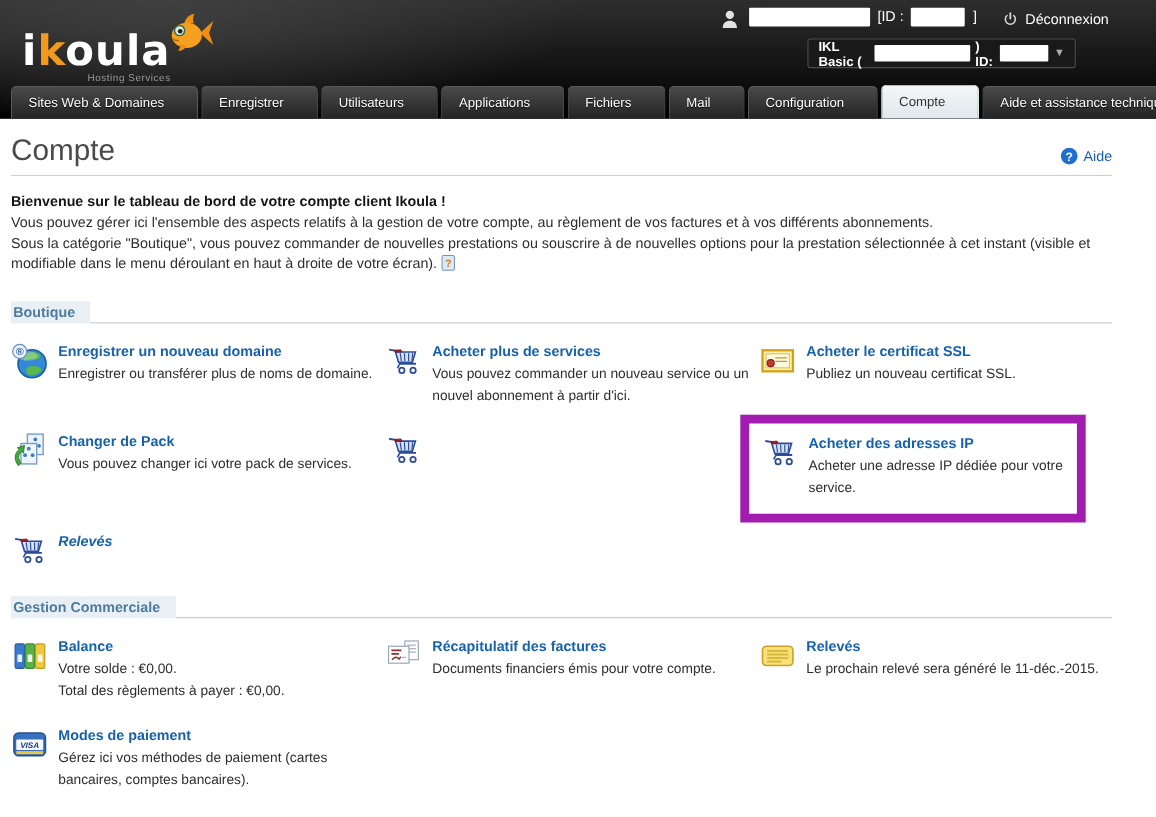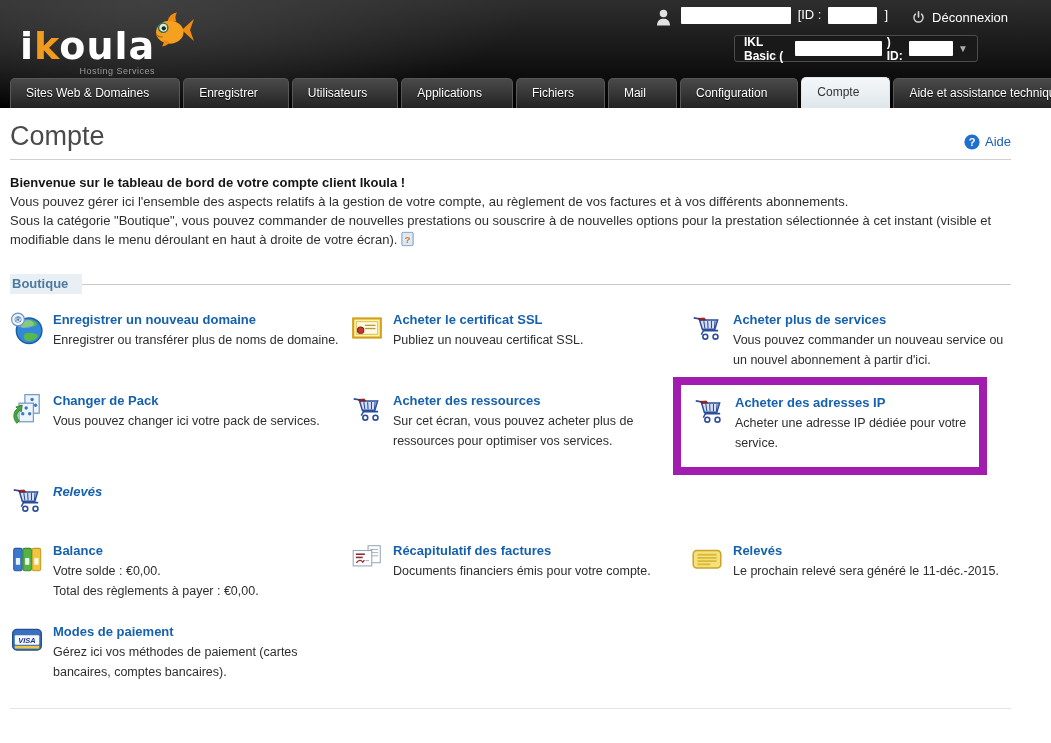--- a/index.html
+++ b/index.html
@@ -68,21 +68,21 @@
   .page-head { display:flex; justify-content:space-between; align-items:center; }
   .page-title { font-size:27px; color:#4a4a4a; font-weight:normal; margin:0; }
   .help-link { display:flex; align-items:center; gap:5px; color:#1a5db5; text-decoration:none; font-size:13px; margin-top:10px; }
   .title-rule { border:none; border-top:1px solid #cfcfcf; margin:7px 0 13px 0; }
 
   .welcome p { margin:0; line-height:19px; }
   .welcome .lead { font-weight:bold; color:#151515; }
   .inline-help { vertical-align:-3px; margin-left:3px; }
 
   .section { margin-top:25px; }
-  .section-header { display:flex; align-items:center; }
+  .section-header { display:flex; align-items:flex-end; }
   .section-header .label {
     color:#4d7a9e; font-weight:bold; font-size:13px;
     background:#e9f0f5; padding:2px 14px 3px 2px;
     white-space:nowrap;
   }
   .section-header::after { content:""; flex:1; height:1px; background:#c9c9c9; }
 
   .items-grid {
     display:grid;
     grid-template-columns:340px 340px 1fr;
@@ -288,56 +288,52 @@
             <use href="#sym-globe"></use>
           </svg>
         <div>
           <a class="item-title">Enregistrer un nouveau domaine</a>
           <div class="item-desc">Enregistrer ou transférer plus de noms de domaine.</div>
         </div>
       </div>
 
       <div class="item">
         <svg class="icon32" viewBox="0 0 32 32">
+            <use href="#sym-cart"></use>
+          </svg>
+        <div>
+          <a class="item-title">Acheter plus de services</a>
+          <div class="item-desc">Vous pouvez commander un nouveau service ou un nouvel abonnement à partir d'ici.</div>
+        </div>
+      </div>
+
+      <div class="item">
+        <svg class="icon32" viewBox="0 0 32 32">
             <use href="#sym-ssl"></use>
           </svg>
         <div>
           <a class="item-title">Acheter le certificat SSL</a>
           <div class="item-desc">Publiez un nouveau certificat SSL.</div>
         </div>
       </div>
 
       <div class="item">
         <svg class="icon32" viewBox="0 0 32 32">
-            <use href="#sym-cart"></use>
-          </svg>
-        <div>
-          <a class="item-title">Acheter plus de services</a>
-          <div class="item-desc">Vous pouvez commander un nouveau service ou un nouvel abonnement à partir d'ici.</div>
-        </div>
-      </div>
-
-      <div class="item">
-        <svg class="icon32" viewBox="0 0 32 32">
             <use href="#sym-pack"></use>
           </svg>
         <div>
           <a class="item-title">Changer de Pack</a>
           <div class="item-desc">Vous pouvez changer ici votre pack de services.</div>
         </div>
       </div>
 
       <div class="item">
         <svg class="icon32" viewBox="0 0 32 32">
             <use href="#sym-cart"></use>
           </svg>
-        <div>
-          <a class="item-title">Acheter des ressources</a>
-          <div class="item-desc">Sur cet écran, vous pouvez acheter plus de ressources pour optimiser vos services.</div>
-        </div>
       </div>
 
       <div class="cell-highlight">
         <div class="item">
           <svg class="icon32" viewBox="0 0 32 32">
               <use href="#sym-cart"></use>
             </svg>
           <div>
             <a class="item-title">Acheter des adresses IP</a>
             <div class="item-desc">Acheter une adresse IP dédiée pour votre service.</div>
@@ -350,20 +346,23 @@
             <use href="#sym-cart"></use>
           </svg>
         <div>
           <a class="item-title italic">Relevés</a>
         </div>
       </div>
     </div>
   </div>
 
   <div class="section">
+    <div class="section-header">
+      <span class="label">Gestion Commerciale</span>
+    </div>
 
     <div class="items-grid">
       <div class="item">
         <svg class="icon32" viewBox="0 0 32 32">
             <use href="#sym-binders"></use>
           </svg>
         <div>
           <a class="item-title">Balance</a>
           <div class="item-desc">Votre solde : €0,00.
 Total des règlements à payer : €0,00.</div>

